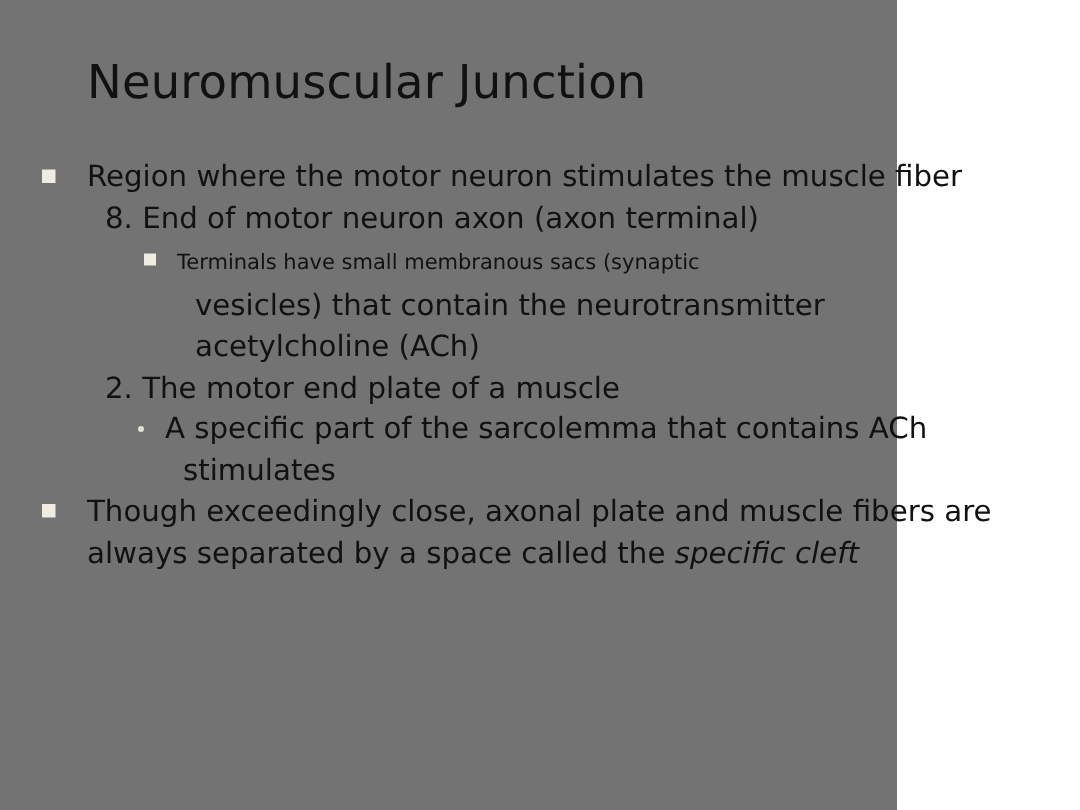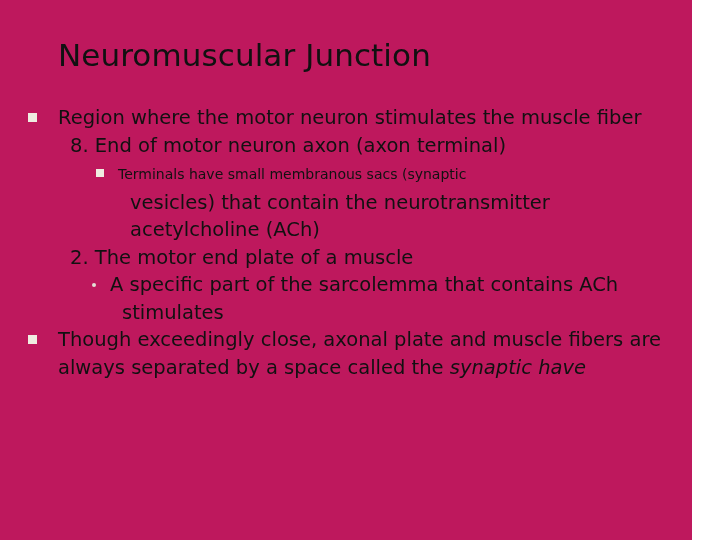--- a/index.html
+++ b/index.html
@@ -9,23 +9,23 @@
   }
   body {
     width: 720px;
     height: 540px;
     font-family: "DejaVu Sans", sans-serif;
     color: #000000;
     overflow: hidden;
   }
   .slide {
     position: relative;
-    width: 692px;
+    width: 598px;
     height: 540px;
-    background: #be185d;
+    background: #737373;
   }
   .slide-title {
     position: absolute;
     left: 58px;
     top: 36px;
     width: 620px;
     font-size: 31px;
     line-height: 38px;
     font-weight: 400;
     letter-spacing: 0.1px;
@@ -124,17 +124,17 @@
     <div class="line lvl4-cont">
       <span class="line-text">stimulates</span>
     </div>
 
     <div class="line lvl1">
       <span class="bullet-sq b1"></span>
       <span class="line-text">Though exceedingly close, axonal plate and muscle fibers are</span>
     </div>
 
     <div class="line lvl1-cont">
-      <span class="line-text">always separated by a space called the </span><span class="line-text italic">synaptic have</span>
+      <span class="line-text">always separated by a space called the </span><span class="line-text italic">specific cleft</span>
     </div>
 
   </div>
 </div>
 
 </body></html>

